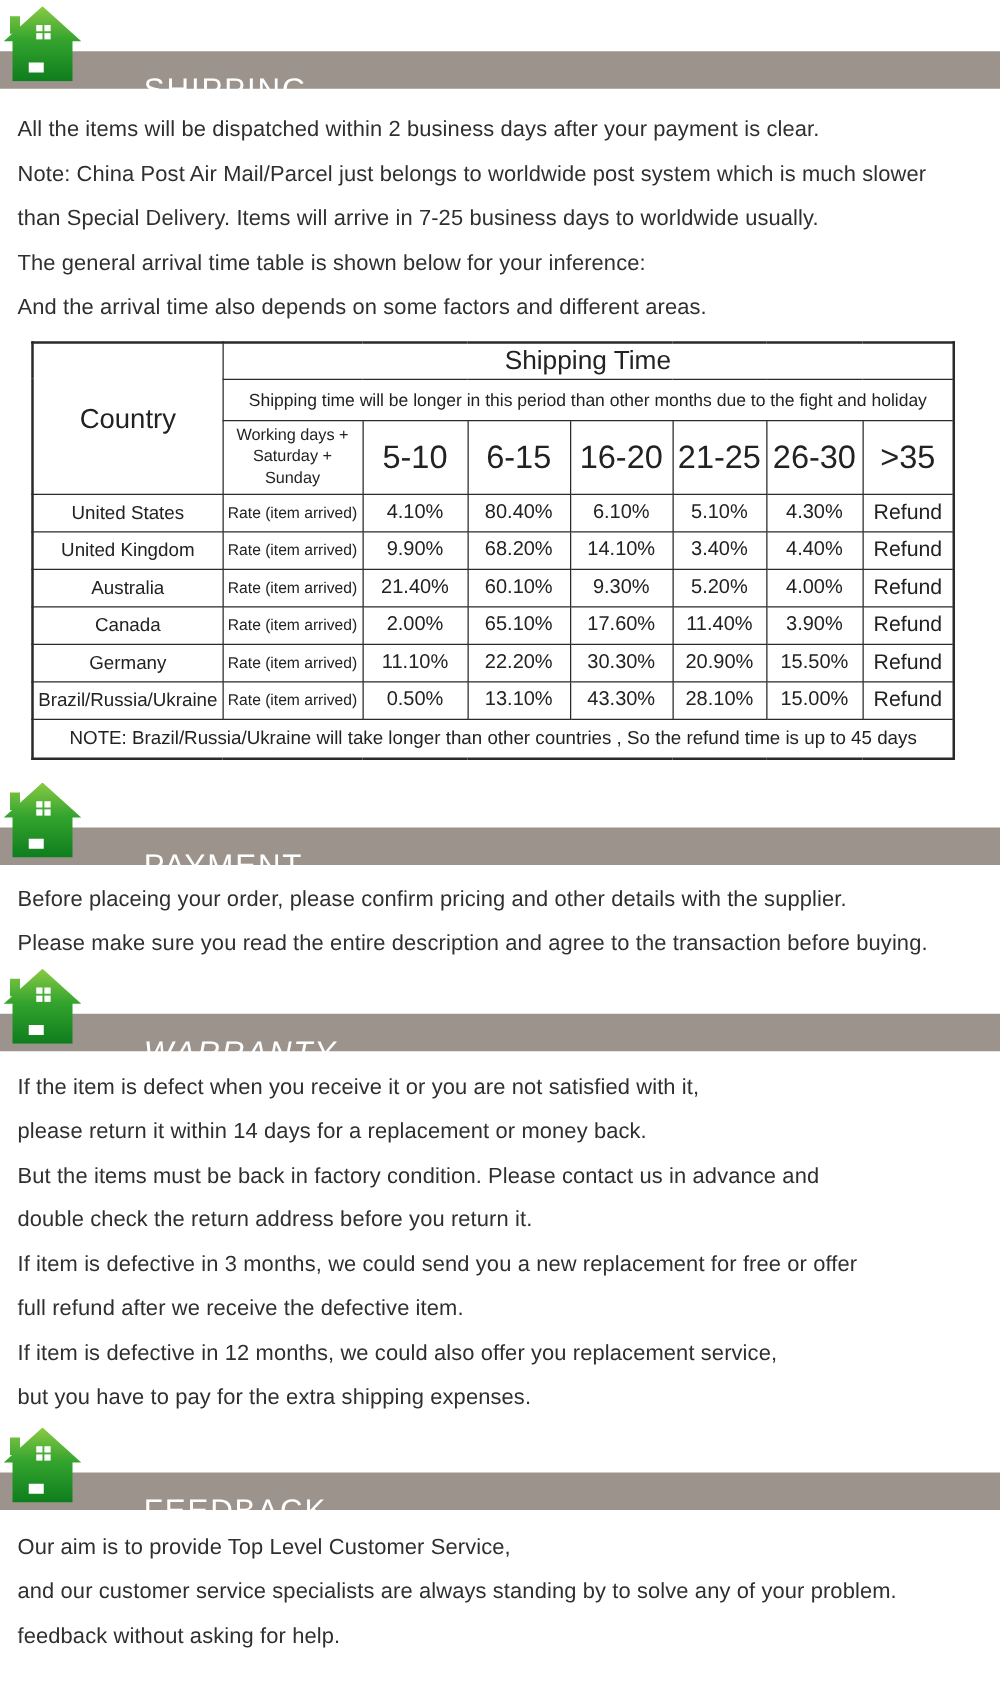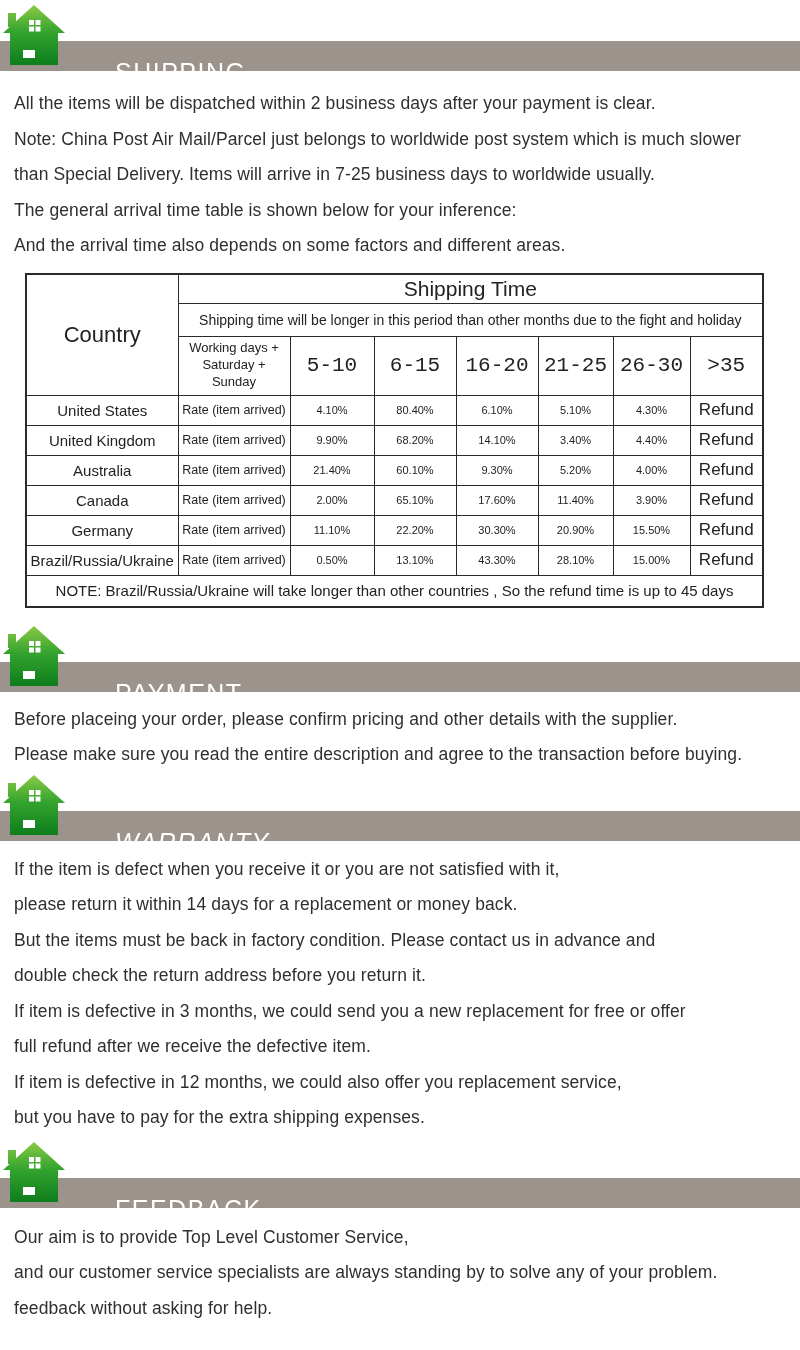--- a/index.html
+++ b/index.html
@@ -42,24 +42,24 @@
     table-layout:fixed;
     color:#222;
   }
   table.ship, table.ship td { border:1px solid #2a2a2a; }
   table.ship { border-width:2px; }
   table.ship td { padding:0; text-align:center; overflow:hidden; }
   td.cell-grouphead { height:28px; font-size:21px; }
   td.cell-subnote   { height:32px; font-size:14px; }
   td.cell-country-head { font-size:22px; }
   td.cell-workdays  { height:58px; font-size:13px; line-height:1.3; white-space:pre-line; }
-  td.cell-range     { font-size:21px;font-family:Liberation Mono, monospace; }
+  td.cell-range     { font-size:26px; }
   td.cell-country   { height:29px; font-size:15px; }
   td.cell-rate      { font-size:12.5px; text-align:left; padding-left:2px; }
-  td.cell-val       { font-size:11px;margin-left:43px; }
+  td.cell-val       { font-size:16px;margin-left:43px; }
   td.cell-refund    { font-size:17px; }
   td.cell-footnote  { height:30px; font-size:15px; text-align:left; padding-left:7px; }
 </style>
 </head>
 <body>
 
 <svg width="0" height="0" style="position:absolute" aria-hidden="true">
   <defs>
     <linearGradient id="houseGrad" gradientUnits="userSpaceOnUse" x1="0" y1="0" x2="0" y2="60">
       <stop offset="0" stop-color="#8aca45"></stop>

